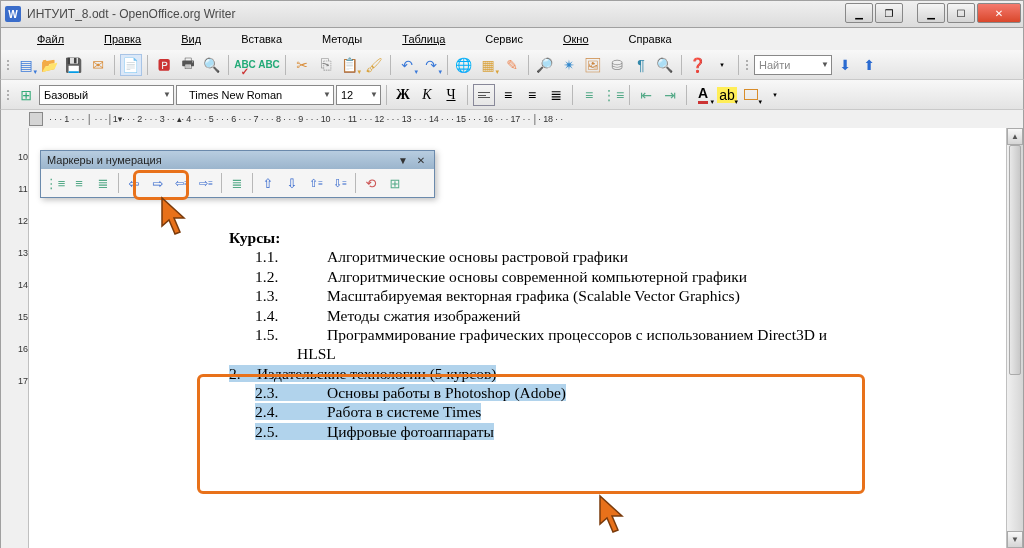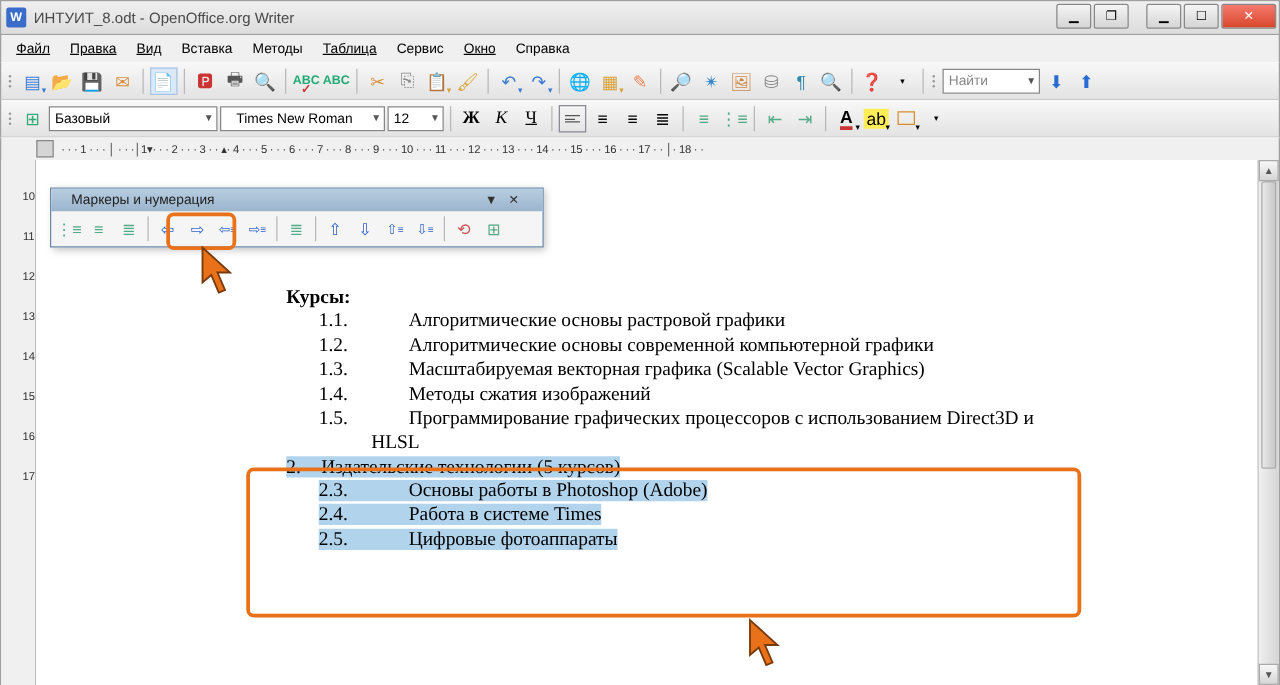--- a/index.html
+++ b/index.html
@@ -9,33 +9,33 @@
 .titlebar { height: 28px; background: linear-gradient(to bottom, #f0f0f0, #dcdcdc); border: 1px solid #a0a0a0; display: flex; align-items: center; padding: 0 4px; position: relative; }
 .title-icon { width: 16px; height: 16px; background: #3a6dca; margin-right: 6px; display: inline-flex; align-items: center; justify-content: center; color: #fff; font-size: 10px; font-weight: bold; border-radius: 2px;}
 .title-text { color: #4a4a4a; font-size: 12px; }
 .win-btns { position: absolute; right: 2px; top: 2px; display: flex; gap: 2px; }
 .win-btn { width: 28px; height: 20px; border: 1px solid #888; background: linear-gradient(#f5f5f5,#d5d5d5); display: flex; align-items: center; justify-content: center; font-size: 10px; border-radius: 2px;}
 .win-btn.close { background: linear-gradient(#f47a6e,#d9472b); color: #fff; width: 44px;}
 .win-btn-group2 { position: absolute; right: 120px; top: 2px; display: flex; gap: 2px; }
 
 
 .menubar { height: 22px; background: #f0f0f0; border-left:1px solid #a0a0a0; border-right:1px solid #a0a0a0; display: flex; align-items: center; padding: 0 6px; gap: 4px; }
-.menu-item { padding: 2px 6px; cursor: default; }
+.menu-item { padding: 2px 6px; cursor: default; margin-left: 24px; }
 .menu-item u { text-decoration: underline; }
 
 
 .toolbar { height: 30px; background: linear-gradient(#f8f8f8,#e3e3e3); border-left:1px solid #a0a0a0; border-right:1px solid #a0a0a0; border-bottom: 1px solid #c9c9c9; display: flex; align-items: center; padding: 0 4px; gap: 2px; }
 .tb-btn { width: 22px; height: 22px; display: inline-flex; align-items: center; justify-content: center; border: 1px solid transparent; font-size: 14px; position: relative;}
 .tb-sep { width: 1px; height: 20px; background: #b8b8b8; margin: 0 3px; }
 .tb-handle { width: 6px; height: 22px; display:flex; flex-direction:column; justify-content:center; gap:2px; margin-right:2px;}
 .tb-handle span { width:2px; height:2px; background:#999; border-radius:50%; margin-left:2px;}
 .tb-combo { height: 20px; border: 1px solid #888; background: #fff; display: inline-flex; align-items: center; padding: 0 4px; font-size: 11px; position: relative; }
 .tb-combo .caret { position: absolute; right: 2px; font-size: 8px; color: #555;}
 .style-combo { width: 135px; }
-.font-combo { width: 132px; padding-left: 12px; }
+.font-combo { width: 158px; padding-left: 12px; }
 .size-combo { width: 45px; }
 .find-combo { width: 78px; }
 
 
 .ic-new{color:#3b7ad9;} .ic-open{color:#d9a23b;} .ic-save{color:#2a6bd1;} .ic-mail{color:#d98e3b;}
 .ic-pdf{color:#c33;} .ic-print{color:#555;} .ic-preview{color:#3a8;} .ic-spell{color:#2a7;}
 .ic-cut{color:#d98e3b;} .ic-copy{color:#888;} .ic-paste{color:#d9a23b;} .ic-brush{color:#d9a23b;}
 .ic-undo{color:#3b7ad9;} .ic-redo{color:#3b7ad9;} .ic-link{color:#27a;} .ic-table{color:#d9a23b;} .ic-find{color:#555;} .ic-nav{color:#38c;} .ic-gallery{color:#c84;}
 .ic-zoom{color:#555;} .ic-help{color:#3b7ad9;}
 .ic-bold{font-weight:bold; font-family: 'Times New Roman';} .ic-italic{font-style:italic;font-family:'Times New Roman';} .ic-under{text-decoration:underline;font-family:'Times New Roman';} .ic-box{border:1px solid #d88c2a; font-size:10px; width:14px; height:11px;}
@@ -50,21 +50,21 @@
 .ruler-v { width: 28px; background: #f0f0f0; border-right:1px solid #c0c0c0; font-size:9px; color:#333; writing-mode: vertical-rl; text-align:center; padding-top:20px;}
 .ruler-v-items { writing-mode: horizontal-tb; display:flex; flex-direction:column; align-items:center; gap:22px; padding-top:4px;}
 .page { flex:1; background:#fff; position:relative; padding: 0 0 0 0;}
 .scrollbar-v { width:17px; background: linear-gradient(to right,#f0f0f0,#d5d5d5); border-left:1px solid #c0c0c0; position:relative;}
 .sb-btn { height:17px; background:linear-gradient(#f8f8f8,#d5d5d5); border:1px solid #aaa; display:flex; align-items:center; justify-content:center; font-size:8px; color:#555;}
 .sb-track{ position:absolute; top:17px; bottom:17px; left:0; right:0;}
 .sb-thumb{ position:absolute; top:0; left:2px; right:2px; height:230px; background:linear-gradient(to right,#e8e8e8,#c8c8c8); border:1px solid #aaa; border-radius:2px;}
 
 
 .float-panel { position:absolute; left:40px; top:150px; width:395px; background: #f5f5f5; border:1px solid #6b8aac; box-shadow: 2px 2px 6px rgba(0,0,0,0.25);}
-.float-title { height:18px; background: linear-gradient(#b8cde0,#9bb5cd); font-size:11px; padding:2px 16px; color:#222; display:flex; align-items:center;}
+.float-title { height:18px; background: linear-gradient(#b8cde0,#9bb5cd); font-size:11px; padding:2px 6px; color:#222; display:flex; align-items:center;}
 .float-title-btns { margin-left:auto; display:flex; gap:4px;}
 .float-title-btn { width:14px; height:14px; font-size:10px; display:flex; align-items:center; justify-content:center; color:#333;}
 .float-body { height:28px; display:flex; align-items:center; padding:0 3px; gap:2px;}
 .float-btn { width:22px; height:22px; display:inline-flex; align-items:center; justify-content:center; font-size:13px; border:1px solid transparent;}
 .float-sep { width:1px; height:20px; background:#b8b8b8; margin:0 2px;}
 .highlight-box { position:absolute; border:3px solid #e8711a; border-radius:6px; pointer-events:none;}
 .hb1 { left:133px; top:170px; width:56px; height:30px;}
 .hb2 { left:197px; top:374px; width:668px; height:120px;}
 
 

